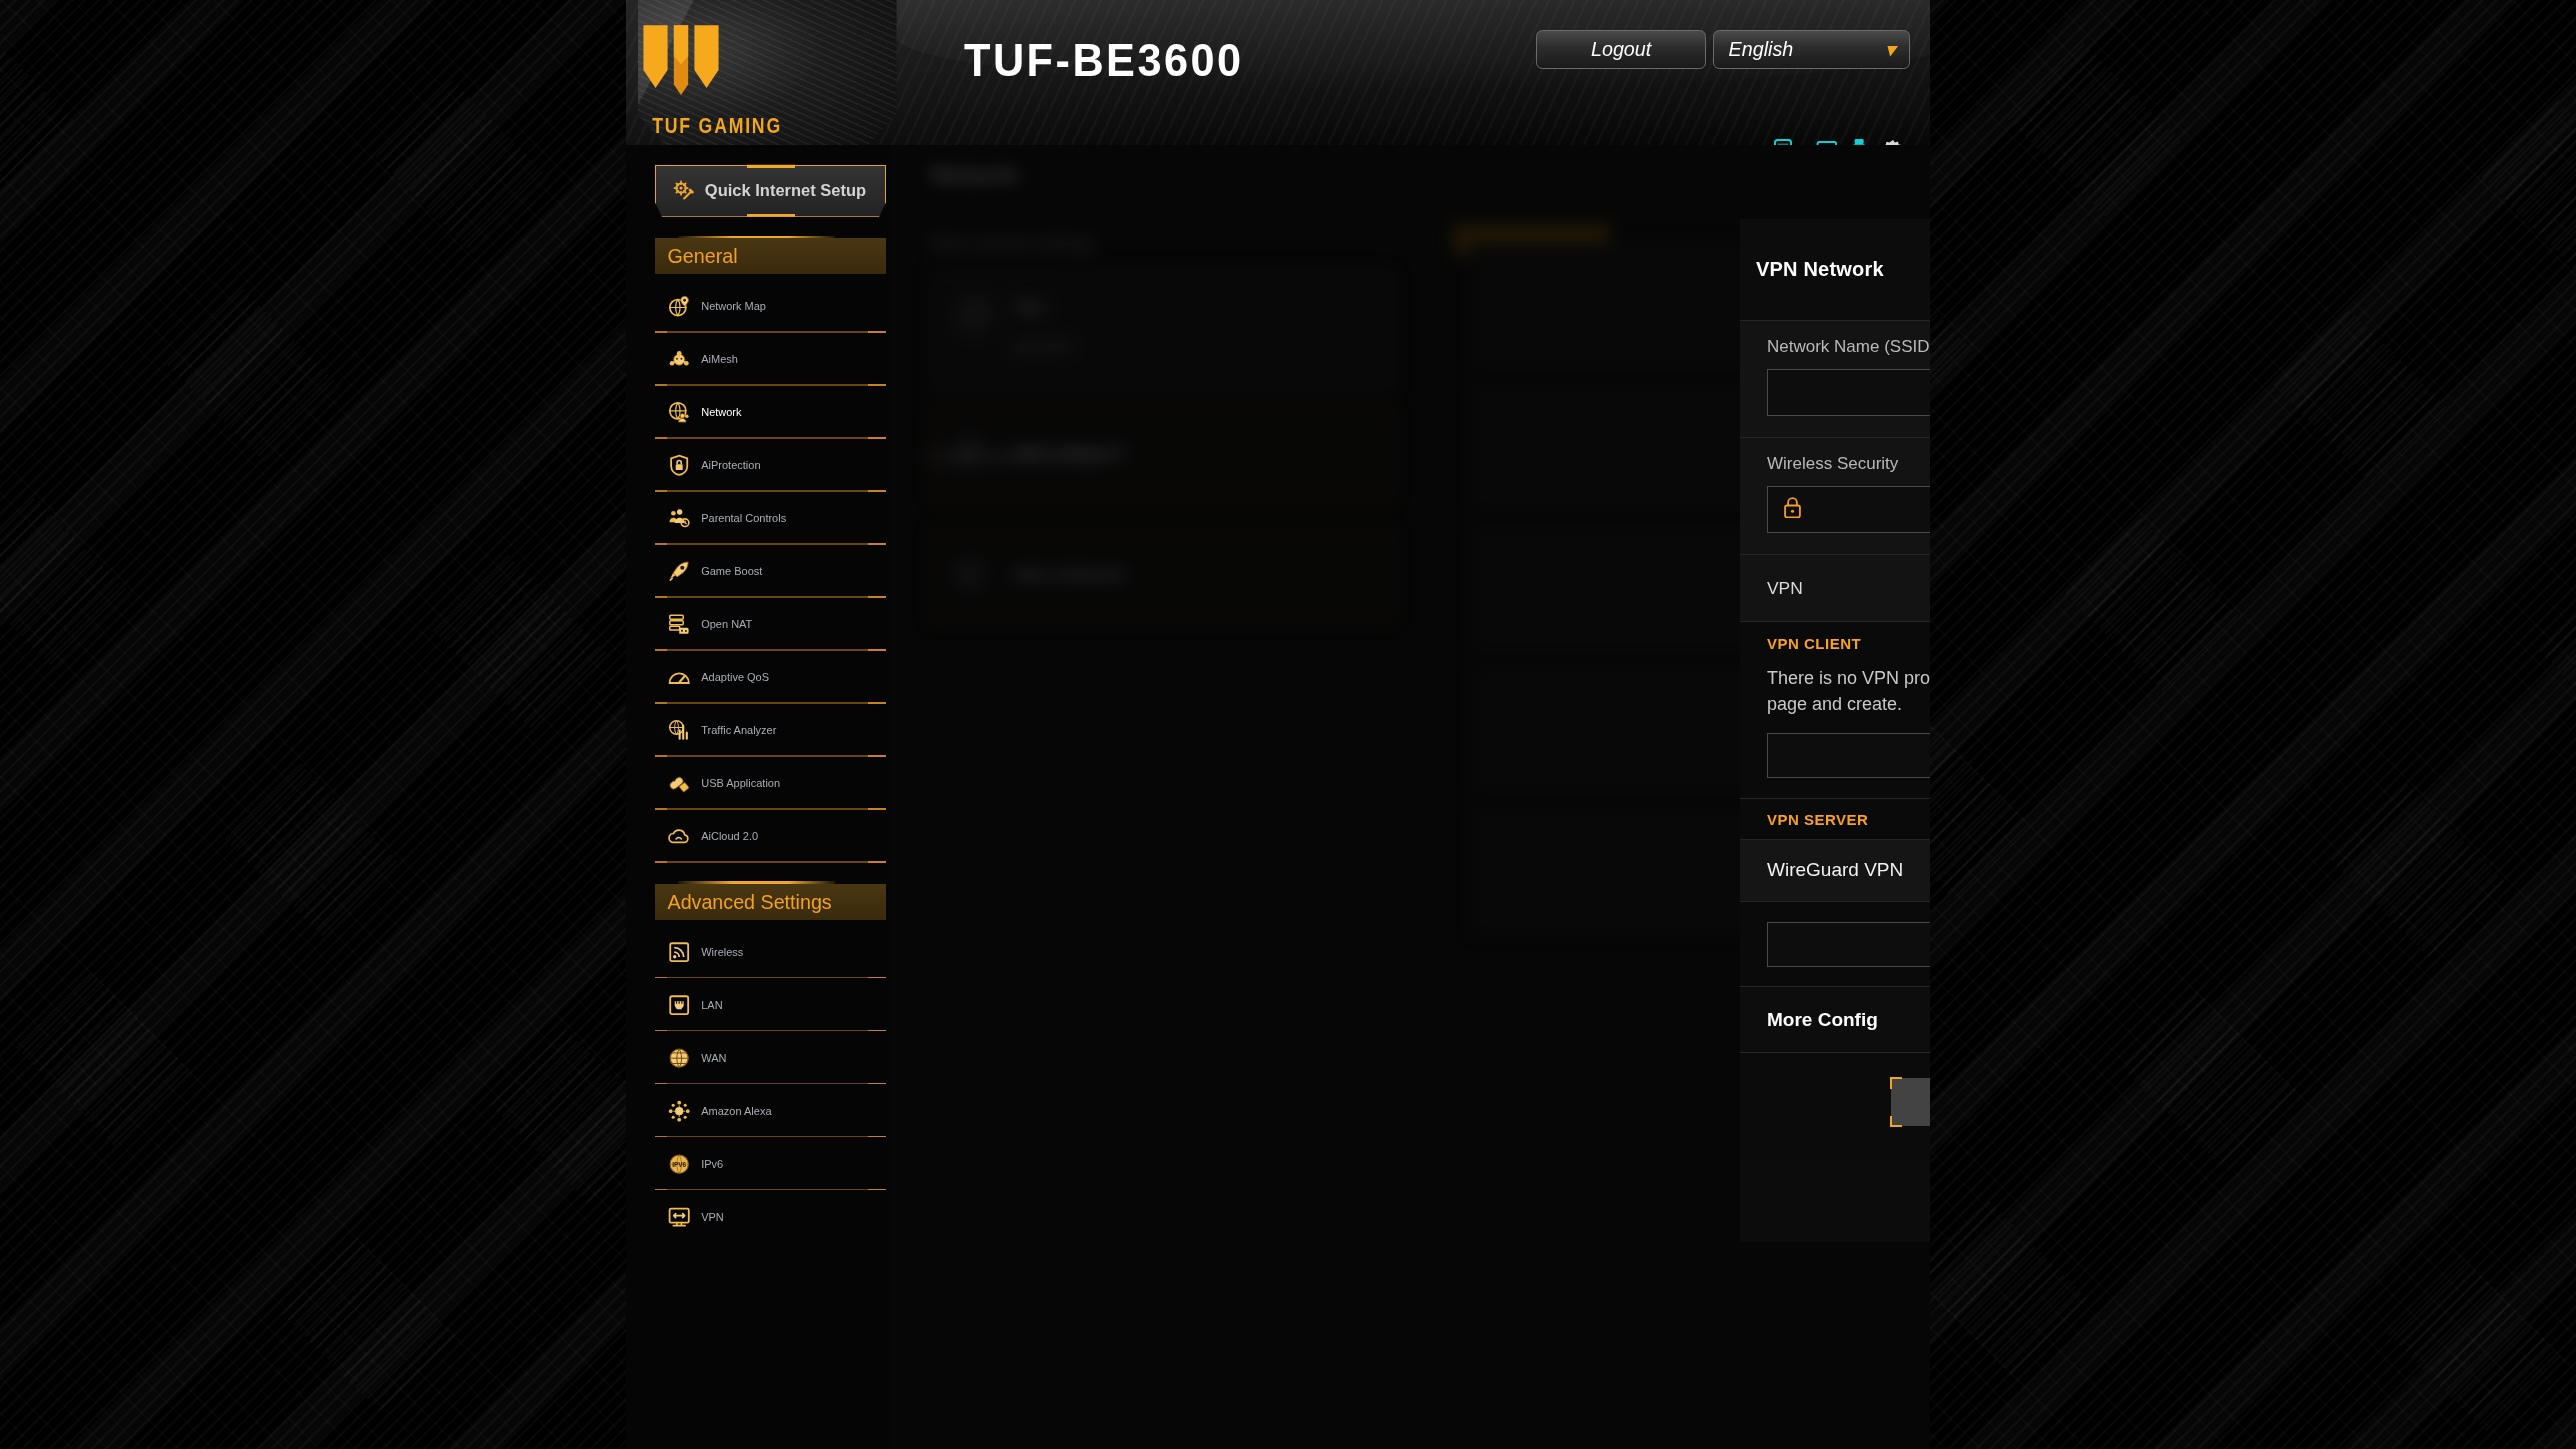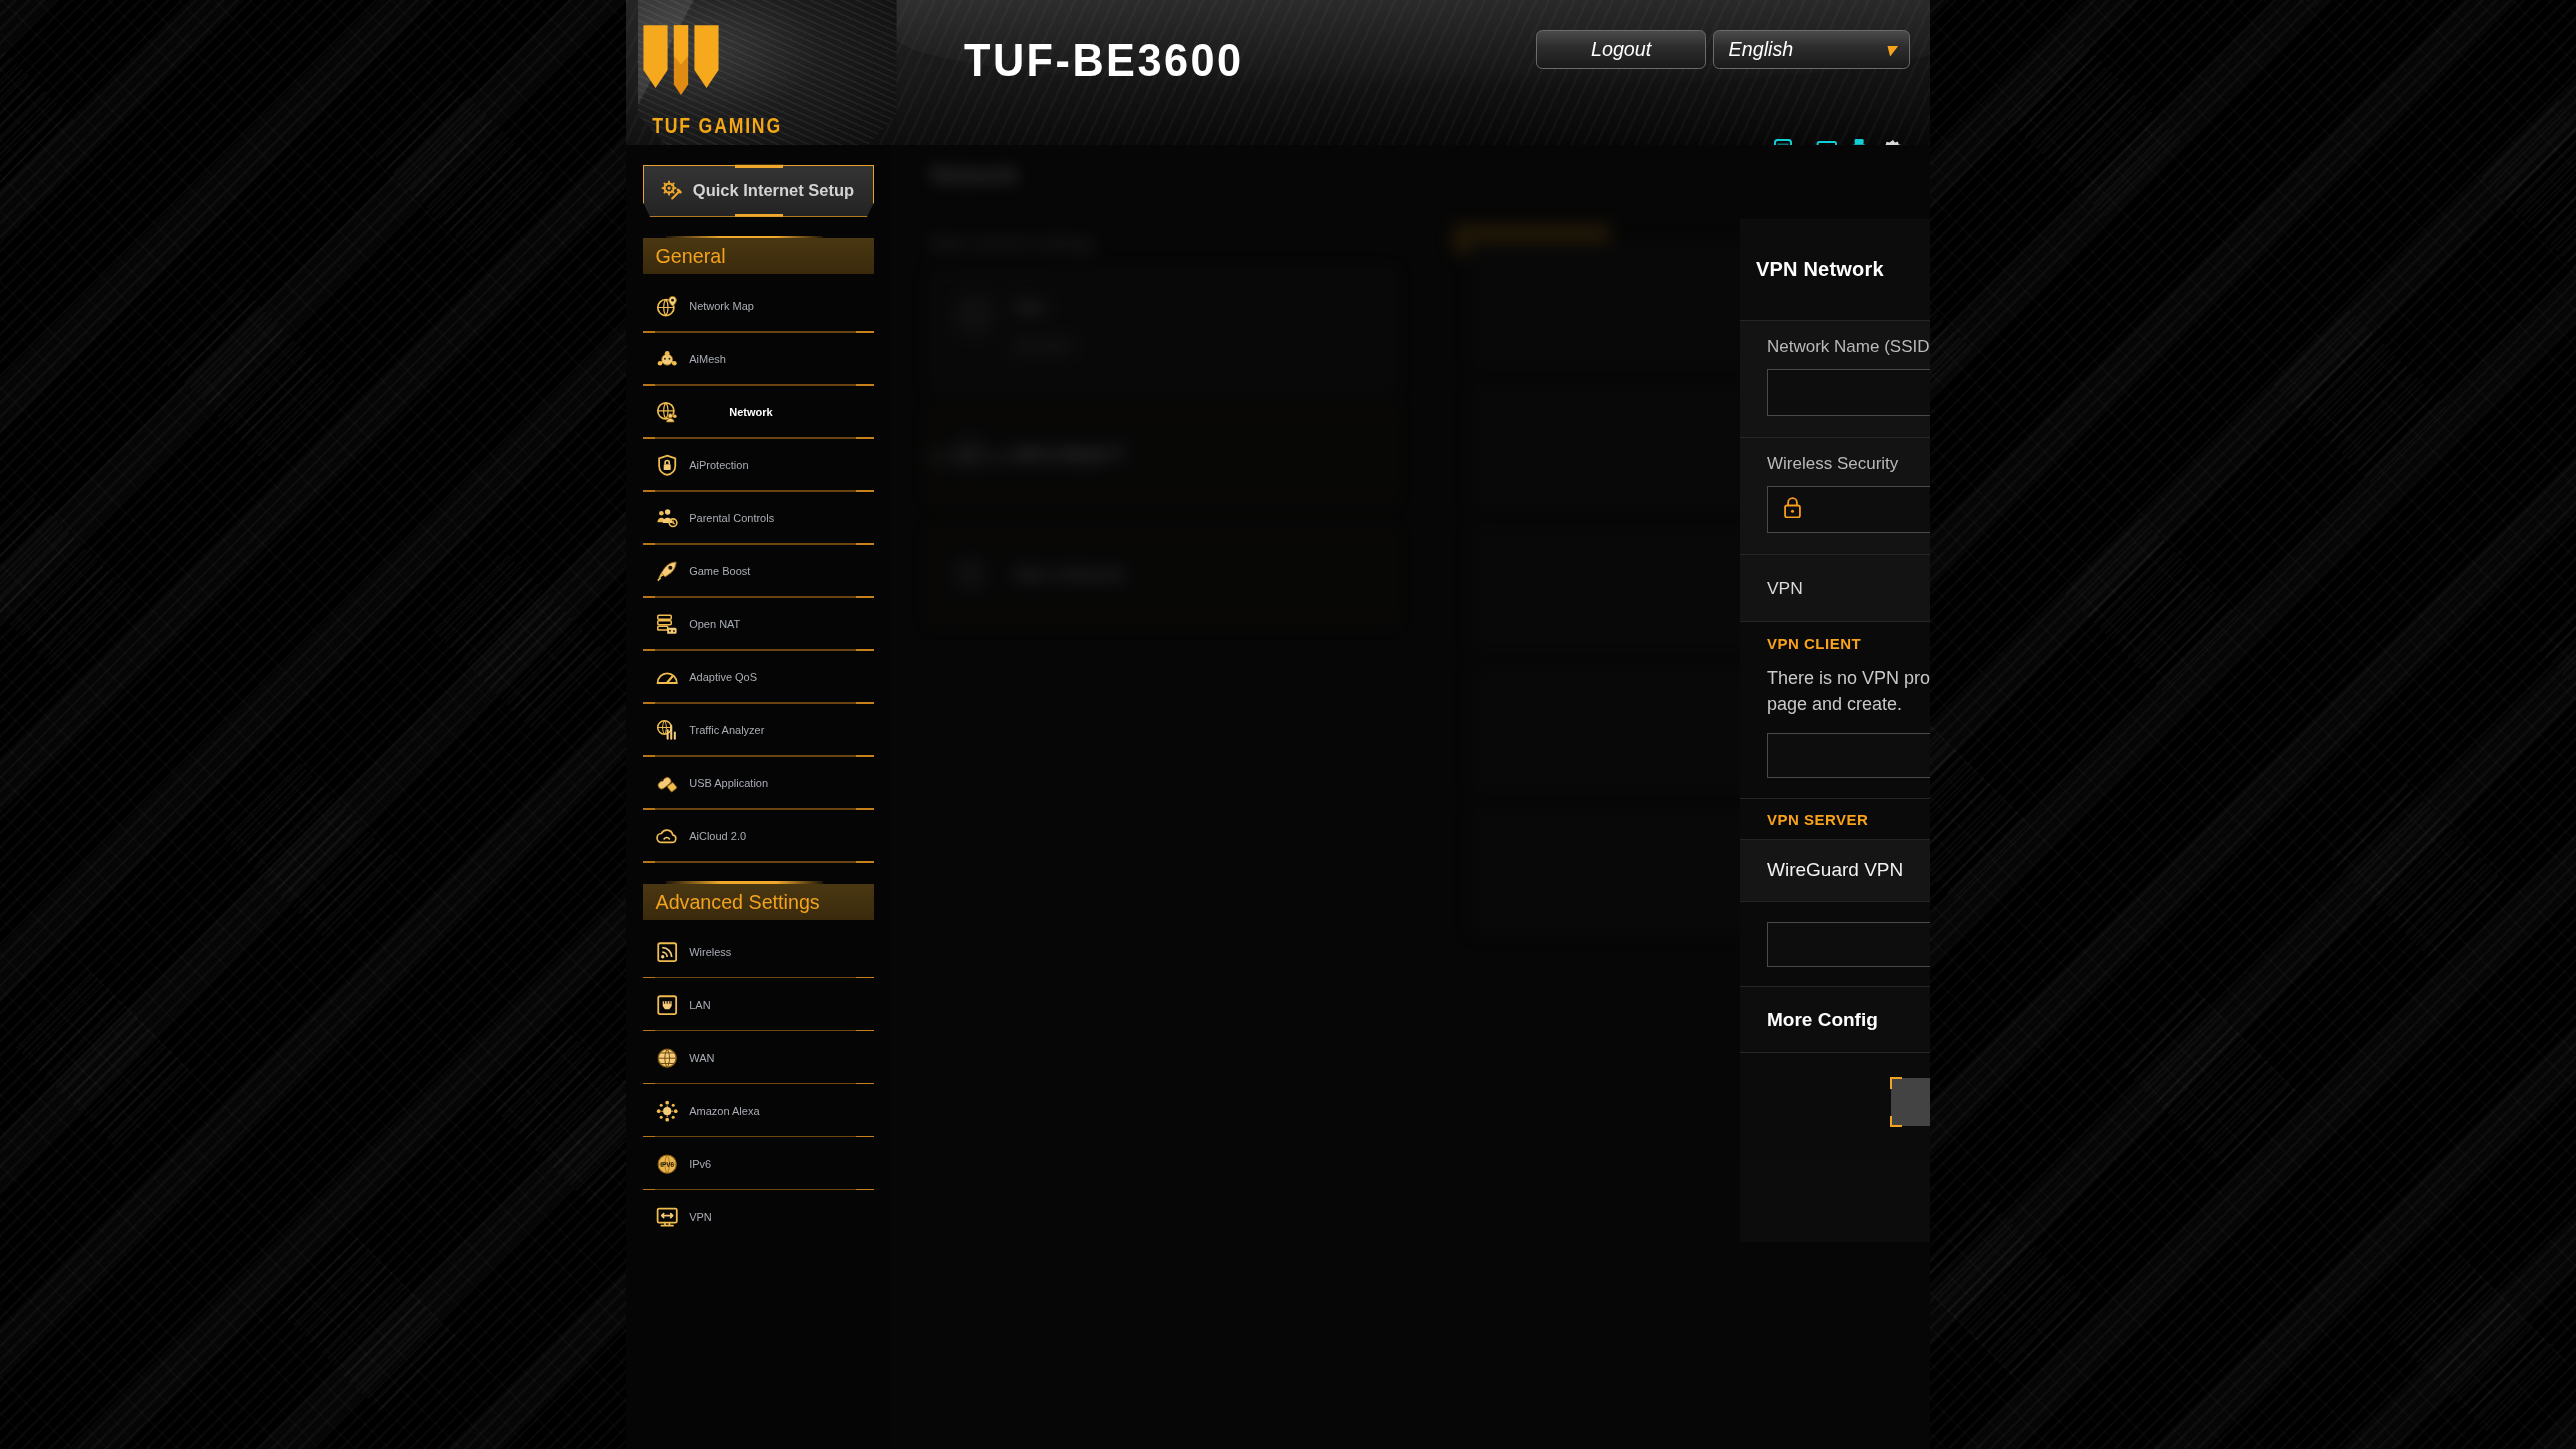--- a/index.html
+++ b/index.html
@@ -133,21 +133,21 @@
 
   .status-icons {
     position: absolute; right: 25px; top: 139px;
     display: flex; align-items: center; gap: 15px;
   }
   .status-icons svg { display:block; }
 
   
   .sidebar {
     position: absolute;
-    left: 0; top: 145px;
+    left: 12px; top: 145px;
     width: 265px; height: 1031px;
     padding: 0 0 0 0;
   }
   .qis {
     position: relative;
     margin: 19.7px 17px 0 17px;
     height: 52px;
     background: linear-gradient(180deg,#343434,#232323);
     border: 1.4px solid #E8A22B;
     display: flex; align-items: center; gap: 9.8px;
@@ -187,21 +187,21 @@
   }
   .nav-item + .nav-item,
   .nav-item.div-top { }
   .nav-item::after {
     content:"";
     position:absolute; left:0; right:0; bottom:0; height:1.8px;
     background: linear-gradient(90deg,#B8761A 0 5%, #6a4510 5% 92%, #C8811C 92% 100%);
   }
   .nav-item:last-child::after{ display:none; }
   .nav-label { color:#A9AEB5; font-size:11px; }
-  .nav-item.active .nav-label { color:#ffffff; font-weight:700;margin-left:40px; }
+  .nav-item.active .nav-label { color:#ffffff; font-weight:400; }
   .nav-ico { width:23px; height:23px; display:flex; align-items:center; justify-content:center; flex:0 0 23px; }
   .nav-ico svg { display:block; }
 
   
   .content {
     position: absolute;
     left: 265px; top: 145px;
     width: 1039px; height: 1304px;
     background: #0c0c0c;
     overflow: hidden;

